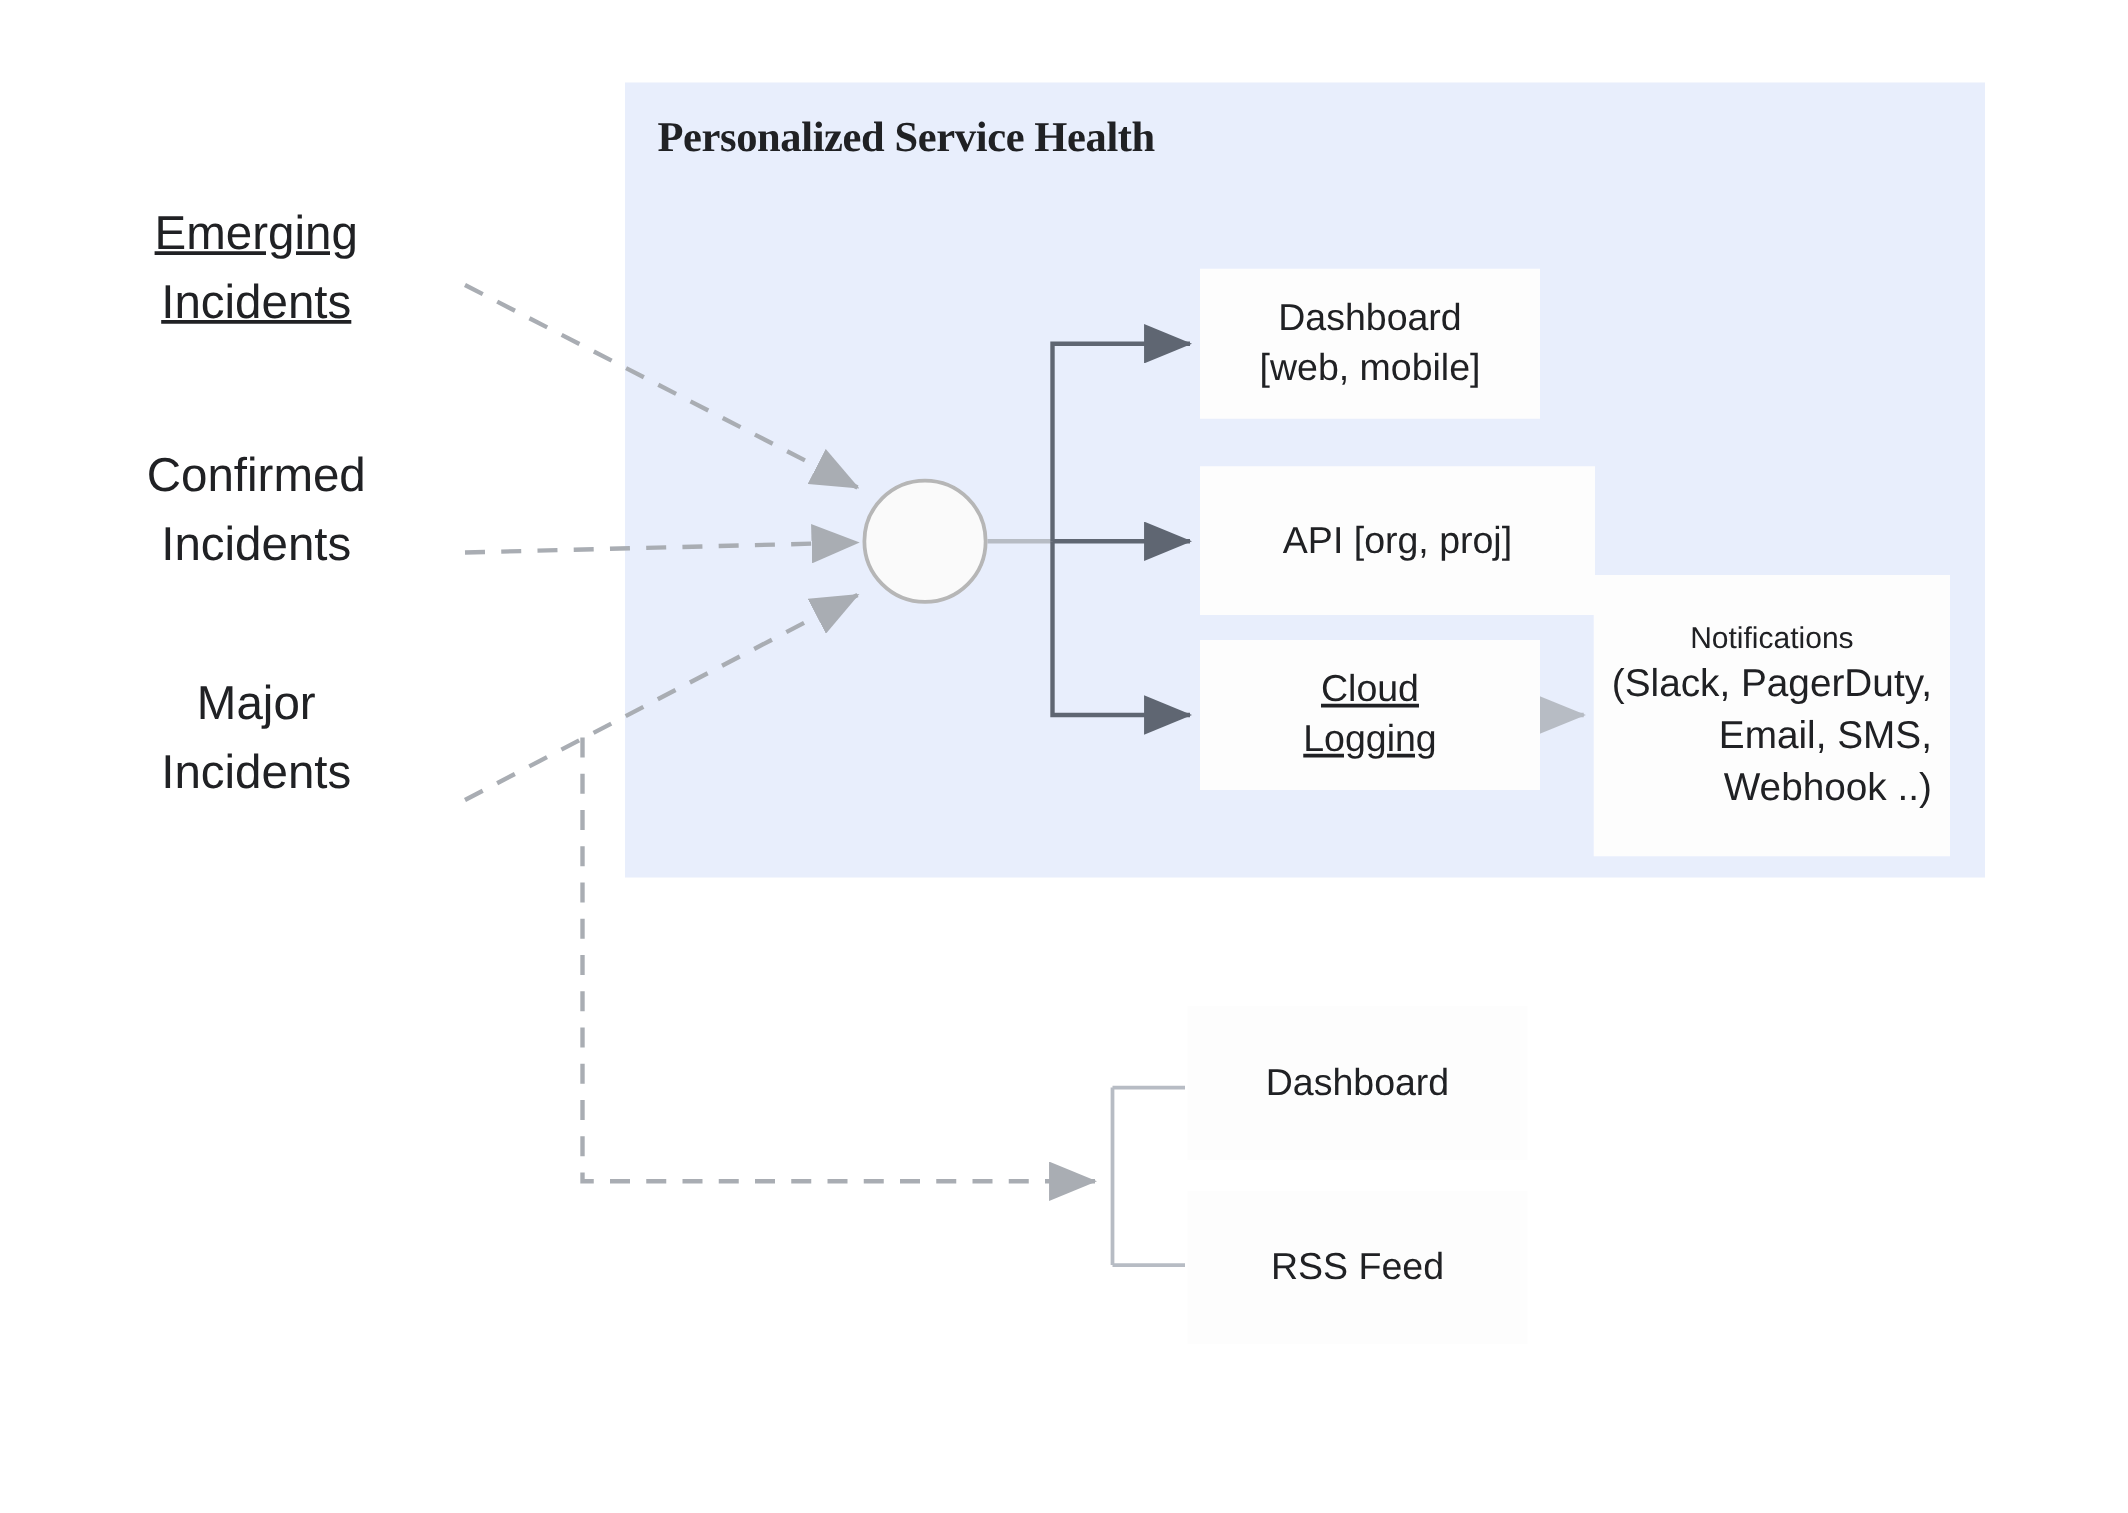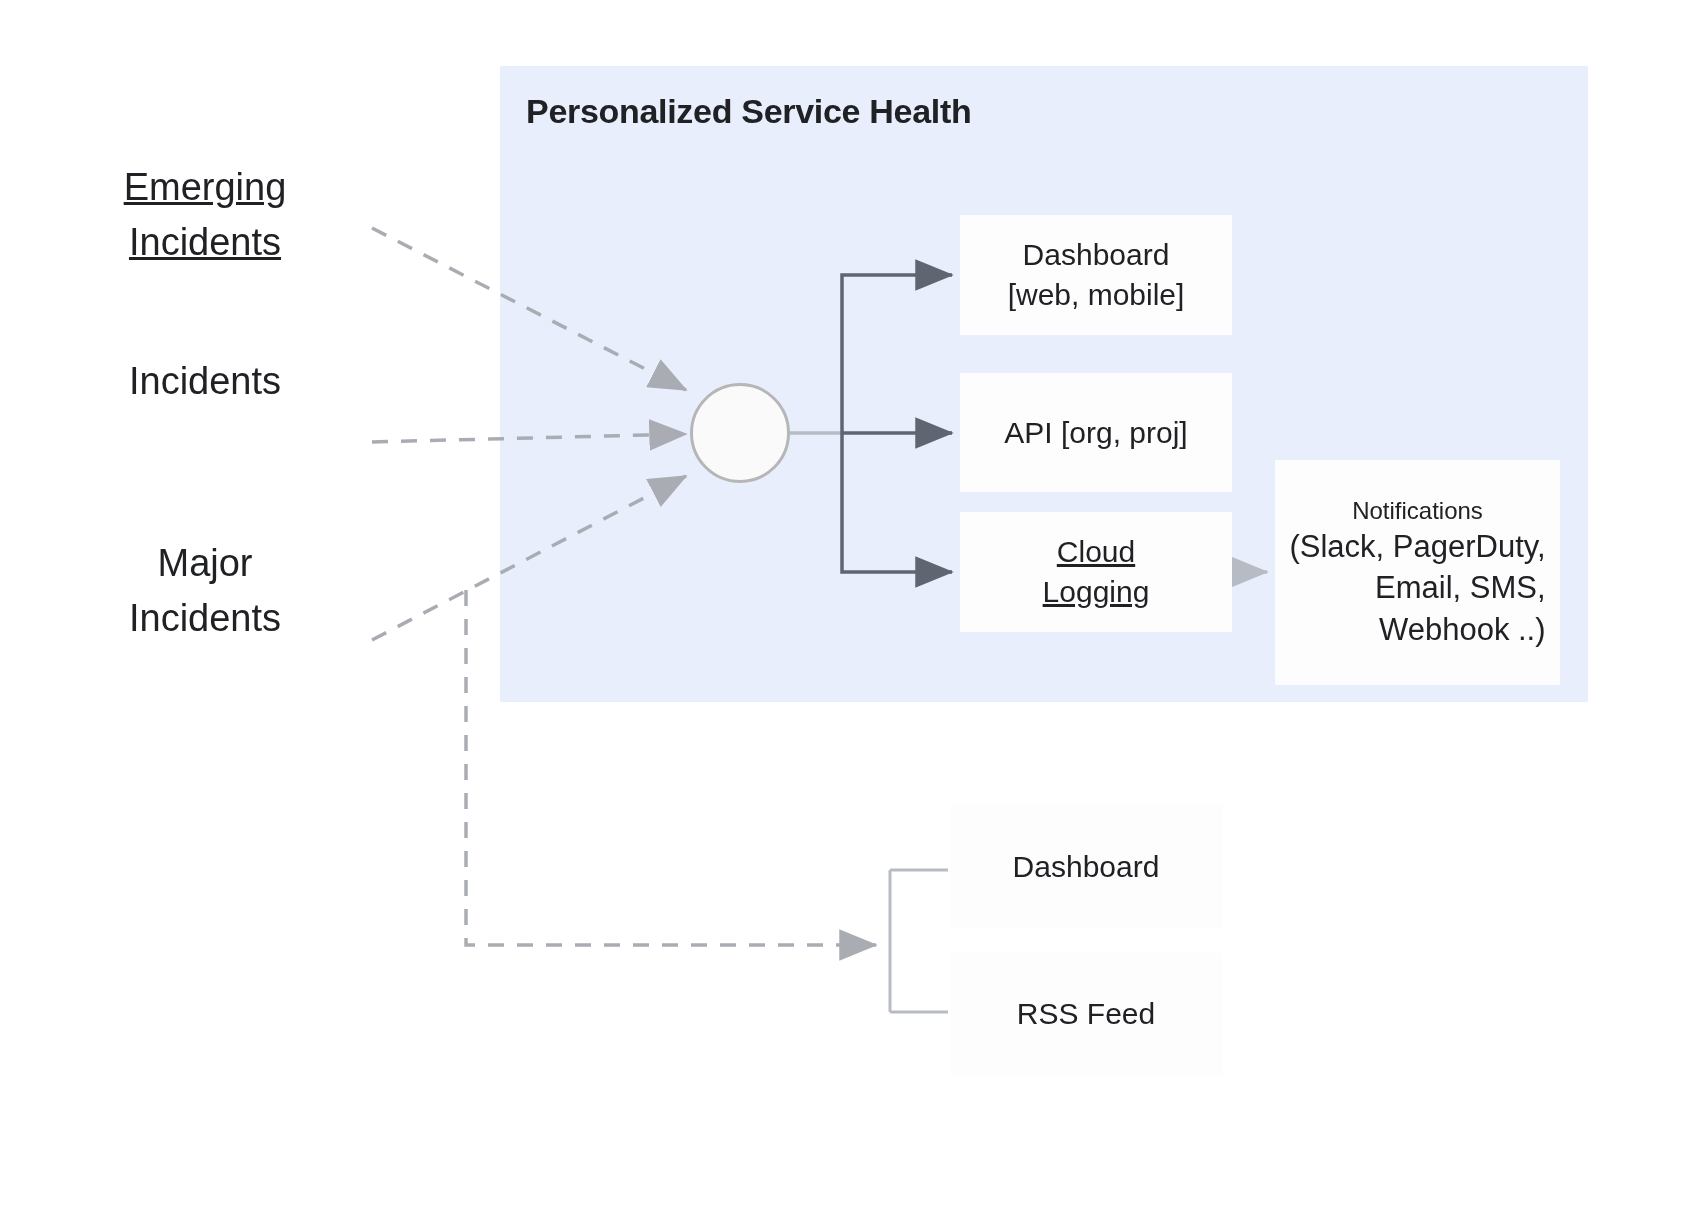--- a/index.html
+++ b/index.html
@@ -29,20 +29,21 @@
   .panel {
     position: absolute;
     box-sizing: border-box;
   }
   #panel-personalized {
     left: 500px;
     top: 66px;
     width: 1088px;
     height: 636px;
     background: #e8eefc;
+    font-family: Liberation Serif, serif;
   }
   #panel-cloud {
     left: 500px;
     top: 727px;
     width: 1088px;
     height: 400px;
     background: #dce8d5;
   }
   .panel-title {
     position: absolute;
@@ -73,21 +74,21 @@
   .node-box .title-line {
     display: block;
   }
   .node-box .sub {
     display: block;
     font-size: 31px;
     line-height: 1.34;
     text-align: right;
   }
   #box-dashboard-web   { left: 960px;  top: 215px; width: 272px; height: 120px; }
-  #box-api             { left: 960px;  top: 373px; width: 272px; height: 119px; }
+  #box-api             { left: 960px;  top: 373px; width: 316px; height: 119px; }
   #box-cloud-logging   { left: 960px;  top: 512px; width: 272px; height: 120px; text-decoration: underline; }
   #box-notifications   { left: 1275px; top: 460px; width: 285px; height: 225px;
                          flex-direction: column; justify-content: center; }
   #box-dashboard-cloud { left: 950px;  top: 805px; width: 272px; height: 123px; }
   #box-rss-feed        { left: 950px;  top: 953px; width: 272px; height: 122px; }
   .hub-circle {
     position: absolute;
     left: 690px;
     top: 383px;
     width: 100px;
@@ -171,20 +172,21 @@
     </g>
   </svg>
 
   <div class="hub-circle"></div>
 
   <div class="source-label" id="label-emerging">
     <div>Emerging</div>
     <div>Incidents</div>
   </div>
   <div class="source-label" id="label-confirmed">
+    <div>Confirmed</div>
     <div>Incidents</div>
   </div>
   <div class="source-label" id="label-major">
     <div>Major</div>
     <div>Incidents</div>
   </div>
 
   <div class="node-box" id="box-dashboard-web">
     <div>
       <span class="title-line">Dashboard</span>

